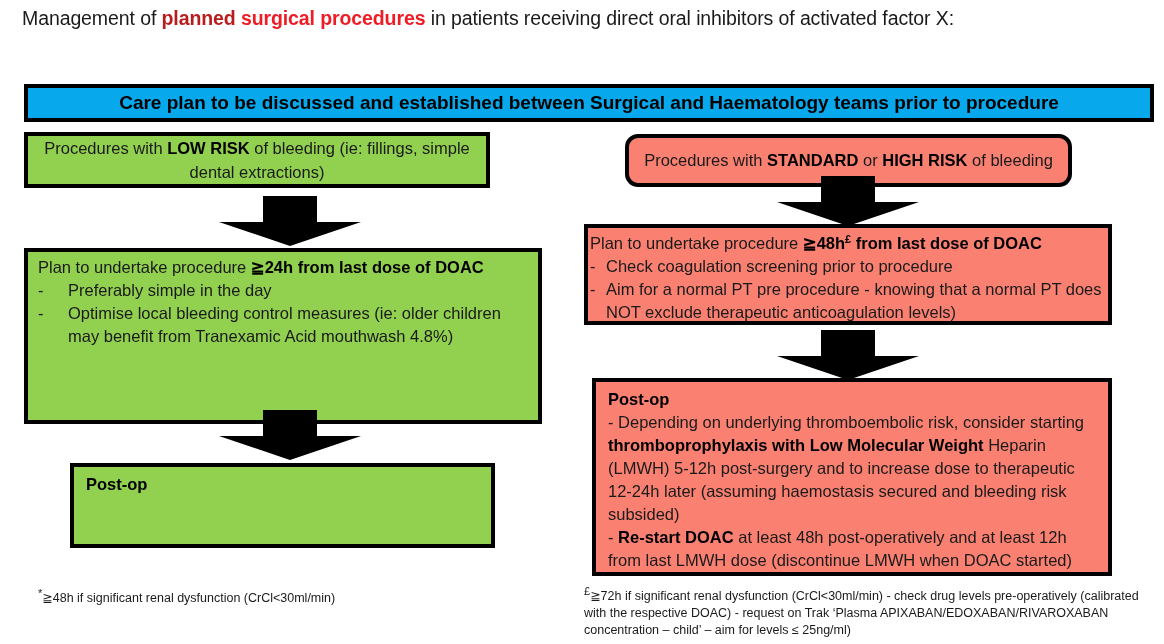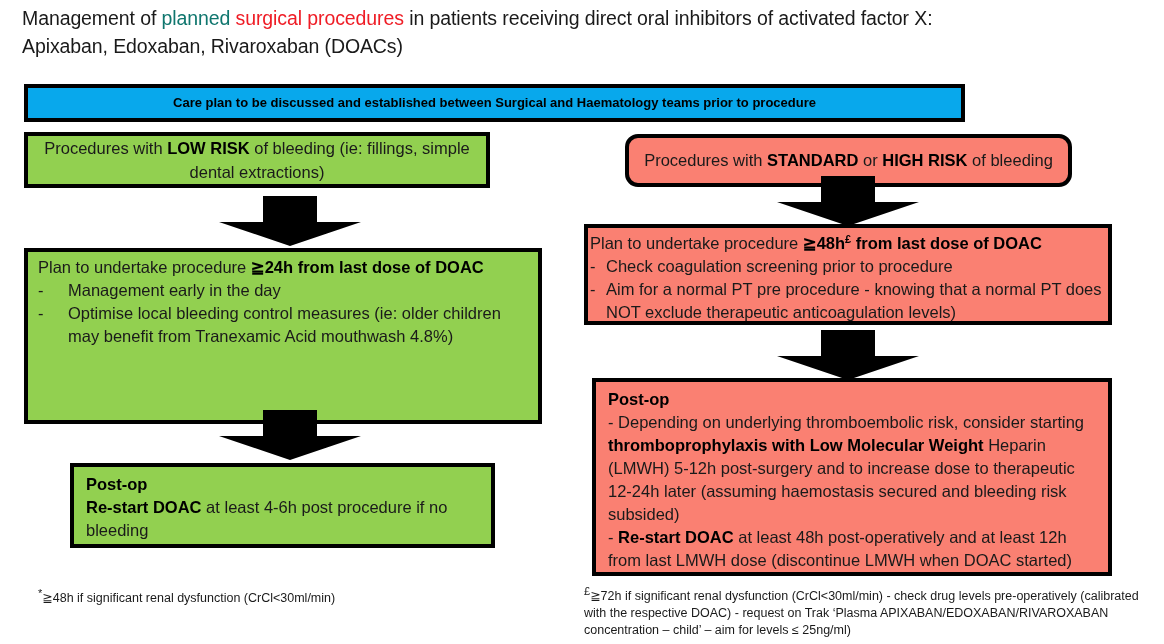--- a/index.html
+++ b/index.html
@@ -22,52 +22,53 @@
     position: absolute;
     left: 22px;
     top: 4px;
     width: 1120px;
     font-size: 19.5px;
     line-height: 28px;
     color: #1a1a1a;
     letter-spacing: -0.1px;
   }
   .title-block .hl-bold {
-    color: #0f766e;
-    font-weight: normal;
+    color: #b91c1c;
+    font-weight: bold;
     margin-top: 35px;
   }
   .title-block .hl {
     color: #ef1c25;
+    font-weight: bold;
   }
 
   
   .fbox {
     position: absolute;
     border: 4px solid #000000;
     box-sizing: border-box;
     padding: 4px 8px;
     font-size: 16.5px;
     line-height: 23px;
     color: #1a1a1a;
   }
   .fbox b { font-weight: bold; color: #000; }
 
   
   .banner {
     left: 24px;
     top: 84px;
-    width: 941px;
+    width: 1130px;
     height: 38px;
     background: #08a8ec;
     border-width: 4px;
     display: flex;
     align-items: center;
     justify-content: center;
-    font-size: 13px;
+    font-size: 19px;
     font-weight: bold;
     line-height: 22px;
     padding: 0 6px;
     text-align: center;
     color: #000;
   }
 
   
   .green { background: #92d050; }
 
@@ -174,21 +175,20 @@
     left: 584px;
     top: 588px;
     width: 575px;
   }
 </style>
 </head>
 <body>
 
 <div class="title-block">
   <span>Management of </span><span class="hl-bold">planned</span><span class="hl"> surgical procedures</span><span> in patients receiving direct oral inhibitors of activated factor X:</span>
-  <div>Apixaban, Edoxaban, Rivaroxaban (DOACs)</div>
 </div>
 
 <div class="fbox banner" id="banner">
   <span>Care plan to be discussed and established between Surgical and Haematology teams prior to procedure</span>
 </div>
 
 <div class="fbox green" id="box-low-risk">
   <div>
     <span>Procedures with </span><b>LOW RISK</b><span> of bleeding (ie: fillings, simple dental extractions)</span>
   </div>
@@ -199,39 +199,36 @@
     <polygon points="44,0 98,0 98,26 142,26 71,50 0,26 44,26" fill="#000000"></polygon>
   </svg>
 </div>
 
 <div class="fbox green" id="box-plan-24h">
   <div>
     <span>Plan to undertake procedure </span><b>≧24h from last dose of DOAC</b>
   </div>
   <div class="bullet-row">
     <span class="dash">-</span>
-    <span class="btext">Management early in the day</span>
+    <span class="btext">Preferably simple in the day</span>
   </div>
   <div class="bullet-row">
     <span class="dash">-</span>
     <span class="btext">Optimise local bleeding control measures (ie: older children may benefit from Tranexamic Acid mouthwash 4.8%)</span>
   </div>
 </div>
 
 <div class="arrow" style="left:219px; top:410px;">
   <svg width="142" height="50" viewBox="0 0 142 50" aria-hidden="true">
     <polygon points="44,0 98,0 98,26 142,26 71,50 0,26 44,26" fill="#000000"></polygon>
   </svg>
 </div>
 
 <div class="fbox green" id="box-postop-left">
   <div><b>Post-op</b></div>
-  <div>
-    <b>Re-start DOAC</b><span> at least 4-6h post procedure if no bleeding</span>
-  </div>
 </div>
 
 <div class="fbox red" id="box-std-risk">
   <div>
     <span>Procedures with </span><b>STANDARD</b><span> or </span><b>HIGH RISK</b><span> of bleeding</span>
   </div>
 </div>
 
 <div class="arrow" style="left:777px; top:176px;">
   <svg width="142" height="50" viewBox="0 0 142 50" aria-hidden="true">

